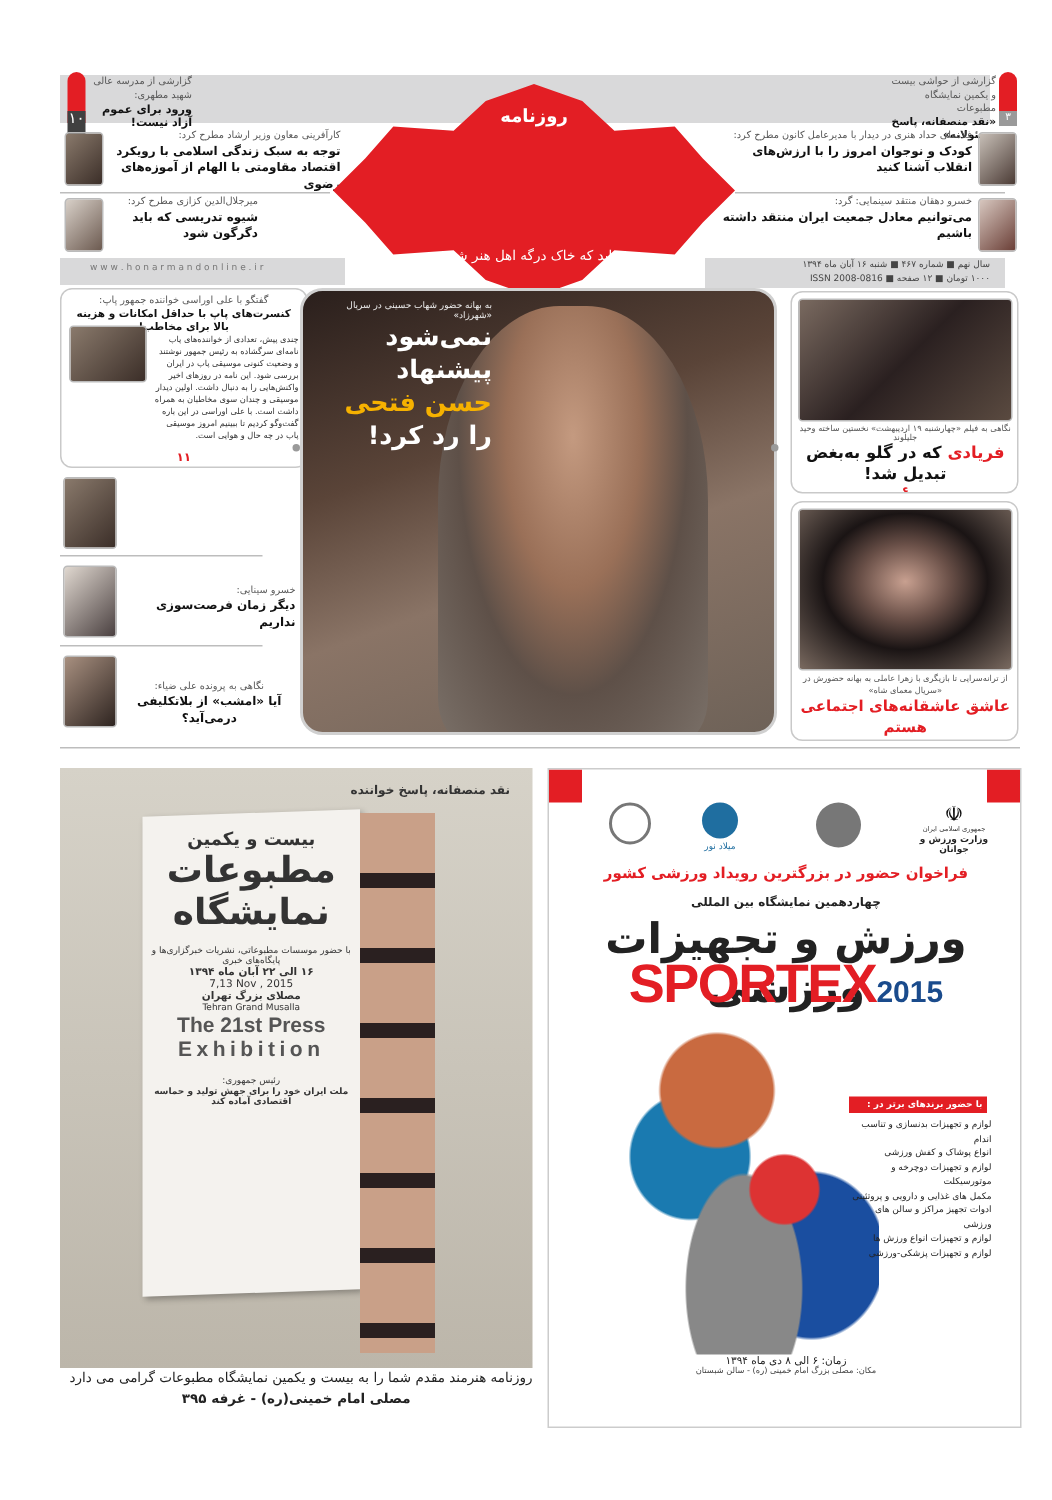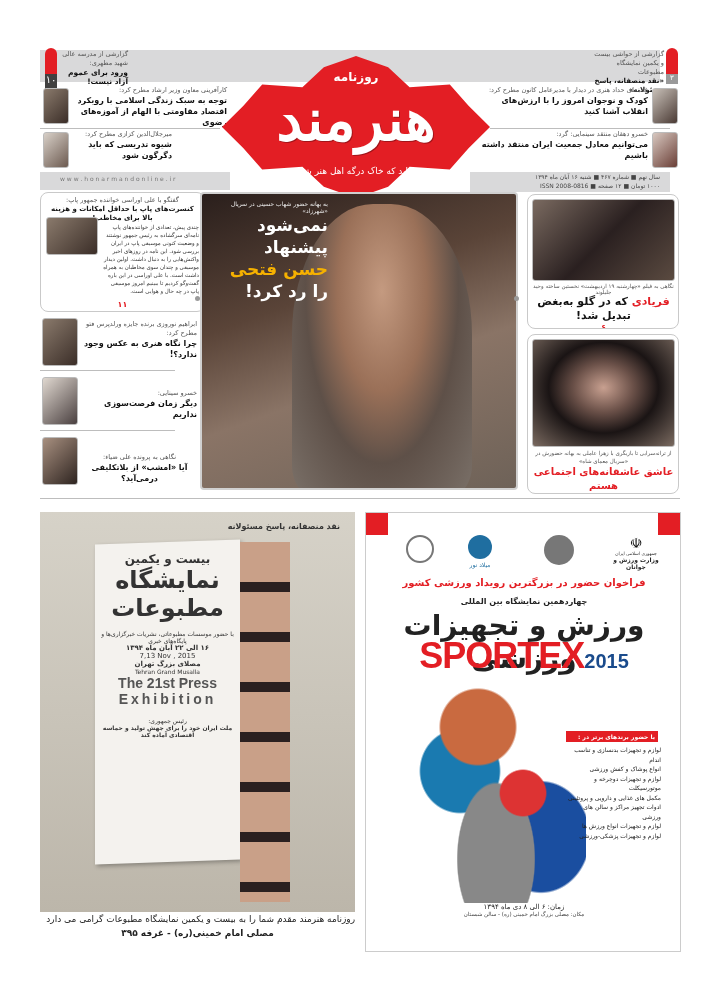--- a/index.html
+++ b/index.html
@@ -78,57 +78,52 @@
 
 <div class="abs arrowband" style="left:470px;top:172px;width:200px;height:20px;"></div>
 <div class="abs" style="left:480px;top:172px;width:180px;text-align:right;">
   <div style="font-size:6px;color:#444;line-height:9px;">سال نهم ■ شماره ۴۶۷ ■ شنبه ۱۶ آبان ماه ۱۳۹۴</div>
   <div style="font-size:6px;color:#444;line-height:9px;">۱۰۰۰ تومان ■ ۱۲ صفحه ■ ISSN 2008-0816</div>
 </div>
 
 <div class="abs logo-wrap">
   <div class="logo-shape"></div>
   <div class="logo-top">روزنامه</div>
-  <div class="logo-title">هنرمند</div>
   <div class="logo-sub">...باید که خاک درگه اهل هنر شوی</div>
 </div>
 
 <div class="abs card" style="left:40px;top:192px;width:165px;height:120px;padding:3px 5px;text-align:right;">
   <div class="tiny" style="text-align:center;">گفتگو با علی اوراسی خواننده جمهور پاپ:</div>
   <div class="hl" style="font-size:7px;line-height:9px;text-align:center;">کنسرت‌های پاپ با حداقل امکانات و هزینه بالا برای مخاطب!</div>
   <div class="abs photo" style="left:5px;top:24px;width:52px;height:38px;"></div>
   <div style="font-size:5.5px;line-height:8px;color:#333;margin-left:56px;">چندی پیش، تعدادی از خواننده‌های پاپ نامه‌ای سرگشاده به رئیس جمهور نوشتند و وضعیت کنونی موسیقی پاپ در ایران بررسی شود. این نامه در روزهای اخیر واکنش‌هایی را به دنبال داشت. اولین دیدار موسیقی و چندان سوی مخاطبان به همراه داشت است. با علی اوراسی در این باره گفت‌وگو کردیم تا ببینیم امروز موسیقی پاپ در چه حال و هوایی است.</div>
   <div class="pgnum abs" style="left:0;right:0;bottom:2px;">۱۱</div>
 </div>
 
 <div class="abs" style="left:40px;top:316px;width:160px;height:52px;">
   <div class="abs photo" style="left:2px;top:2px;width:36px;height:48px;"></div>
-  <div class="abs" style="left:42px;top:4px;width:115px;text-align:right;">
-    <div class="tiny">ابراهیم نوروزی برنده جایزه ورلدپرس فتو مطرح کرد:</div>
-    <div class="hl" style="font-size:8px;line-height:11px;">چرا نگاه هنری به عکس وجود ندارد؟!</div>
-  </div>
 </div>
 <div class="abs sep" style="left:40px;top:370px;width:135px;"></div>
 <div class="abs" style="left:40px;top:375px;width:160px;height:52px;">
   <div class="abs photo" style="left:2px;top:2px;width:36px;height:48px;background:linear-gradient(135deg,#e0d8d0,#4a4040);"></div>
   <div class="abs" style="left:42px;top:14px;width:115px;text-align:right;">
     <div class="tiny">خسرو سینایی:</div>
     <div class="hl" style="font-size:8px;line-height:11px;">دیگر زمان فرصت‌سوزی نداریم</div>
   </div>
 </div>
 <div class="abs sep" style="left:40px;top:430px;width:135px;"></div>
 <div class="abs" style="left:40px;top:435px;width:160px;height:52px;">
   <div class="abs photo" style="left:2px;top:2px;width:36px;height:48px;background:linear-gradient(135deg,#a89080,#2e2420);"></div>
   <div class="abs" style="left:42px;top:18px;width:115px;text-align:center;">
     <div class="tiny">نگاهی به پرونده علی ضیاء:</div>
     <div class="hl" style="font-size:8px;line-height:11px;">آیا «امشب» از بلاتکلیفی درمی‌آید؟</div>
   </div>
 </div>
 
-<div class="abs" style="left:200px;top:192px;width:318px;height:298px;border:2px solid #d0d0d0;border-radius:4px;overflow:hidden;background:linear-gradient(160deg,#2a1f1c 0%,#5a4438 35%,#8a7466 60%,#6e6258 100%);">
+<div class="abs" style="left:200px;top:192px;width:318px;height:298px;border:2px solid #d0d0d0;border-radius:15px;overflow:hidden;background:linear-gradient(160deg,#2a1f1c 0%,#5a4438 35%,#8a7466 60%,#6e6258 100%);">
   <div class="abs" style="left:90px;top:10px;width:180px;height:290px;border-radius:45% 45% 10% 10%;background:radial-gradient(ellipse at 50% 30%,#c49a80 0%,#9a7058 35%,#5e5048 60%,#7a7068 100%);"></div>
   <div class="abs" style="left:6px;top:6px;width:120px;text-align:right;">
     <div style="font-size:6px;color:#eee;">به بهانه حضور شهاب حسینی در سریال «شهرزاد»</div>
     <div style="font-size:17px;font-weight:bold;color:#fff;line-height:22px;">نمی‌شود پیشنهاد</div>
     <div style="font-size:17px;font-weight:bold;color:#f6b100;line-height:22px;">حسن فتحی</div>
     <div style="font-size:17px;font-weight:bold;color:#fff;line-height:22px;">را رد کرد!</div>
   </div>
 </div>
 <div class="dot" style="left:195px;top:296px;"></div>
 <div class="dot" style="left:514px;top:296px;"></div>
@@ -148,26 +143,26 @@
   <div class="abs" style="left:4px;top:114px;width:143px;text-align:center;">
     <div style="font-size:5.5px;color:#555;line-height:8px;">از ترانه‌سرایی تا بازیگری با زهرا عاملی به بهانه حضورش در «سریال معمای شاه»</div>
     <div style="font-size:10px;font-weight:bold;line-height:14px;color:#e31e24;">عاشق عاشقانه‌های اجتماعی هستم</div>
     <div class="pgnum">۴</div>
   </div>
 </div>
 
 <div class="abs sep" style="left:40px;top:498px;width:640px;"></div>
 
 <div class="abs" style="left:40px;top:512px;width:315px;height:400px;background:linear-gradient(180deg,#d6d2c8,#bcb6aa);overflow:hidden;">
-  <div class="abs" style="left:0;top:10px;width:300px;text-align:right;font-size:8px;font-weight:bold;color:#333;">نقد منصفانه، پاسخ مسئولانه</div>
+  <div class="abs" style="left:0;top:10px;width:300px;text-align:right;font-size:8px;font-weight:bold;color:#333;">نقد منصفانه، پاسخ خواننده</div>
   <div class="abs" style="left:55px;top:30px;width:145px;height:320px;background:#f4f2ee;transform:skewY(-2deg);box-shadow:2px 2px 4px rgba(0,0,0,.3);"></div>
   <div class="abs" style="left:60px;top:40px;width:135px;text-align:center;color:#333;">
     <div style="font-size:12px;font-weight:bold;">بیست و یکمین</div>
+    <div style="font-size:24px;font-weight:bold;line-height:28px;">مطبوعات</div>
     <div style="font-size:24px;font-weight:bold;line-height:28px;">نمایشگاه</div>
-    <div style="font-size:24px;font-weight:bold;line-height:28px;">مطبوعات</div>
     <div style="font-size:6px;margin-top:8px;">با حضور موسسات مطبوعاتی، نشریات خبرگزاری‌ها و پایگاه‌های خبری</div>
     <div style="font-size:7px;font-weight:bold;">۱۶ الی ۲۲ آبان ماه ۱۳۹۴</div>
     <div style="font-size:7px;direction:ltr;">7,13 Nov , 2015</div>
     <div style="font-size:7px;font-weight:bold;">مصلای بزرگ تهران</div>
     <div style="font-size:6px;direction:ltr;">Tehran Grand Musalla</div>
     <div style="font-size:14px;font-weight:bold;direction:ltr;font-family:'Liberation Sans',sans-serif;color:#555;">The 21st Press</div>
     <div style="font-size:14px;font-weight:bold;direction:ltr;font-family:'Liberation Sans',sans-serif;color:#555;letter-spacing:3px;">Exhibition</div>
     <div style="font-size:6px;margin-top:10px;">رئیس جمهوری:</div>
     <div style="font-size:6px;font-weight:bold;">ملت ایران خود را برای جهش تولید و حماسه اقتصادی آماده کند</div>
   </div>

